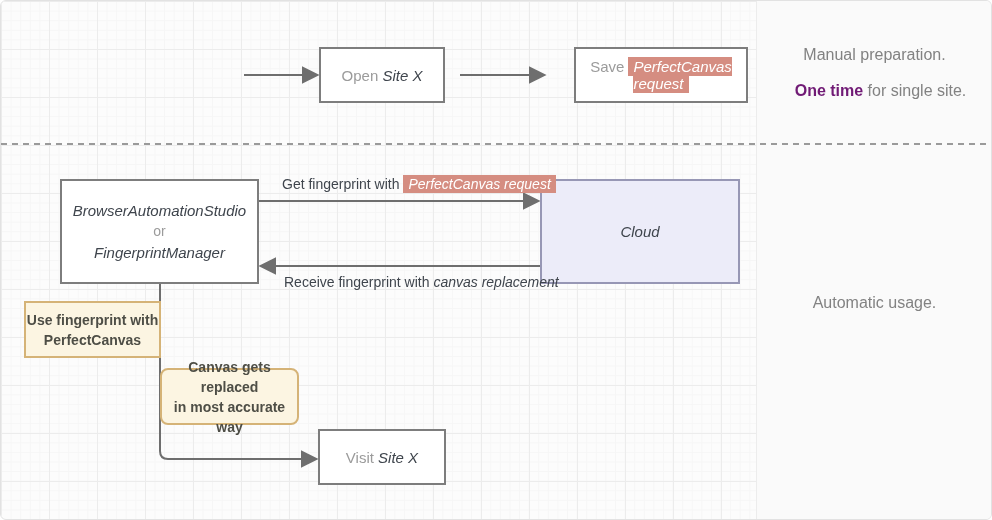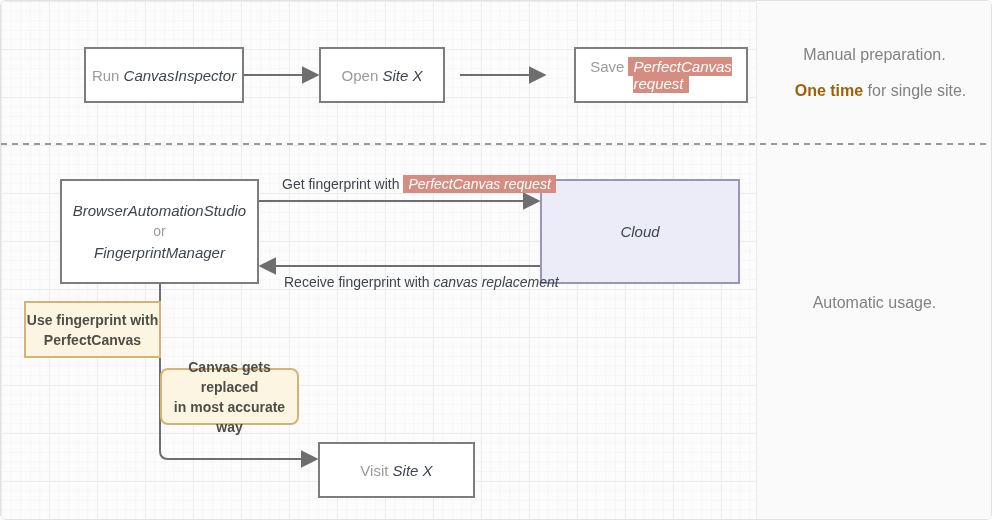--- a/index.html
+++ b/index.html
@@ -45,21 +45,21 @@
     border:2px solid #7d7d7d;
     display:flex; align-items:center; justify-content:center;
     font-size:15px; color:#3f454d; z-index:2;
     text-align:center;
   }
   #node-run   { left:83px;  top:46px;  width:160px; height:56px; }
   #node-open  { left:318px; top:46px;  width:126px; height:56px; }
   #node-save  { left:545px; top:46px;  width:174px; height:56px;margin-left:28px; }
   #node-bas   { left:59px;  top:178px; width:199px; height:105px; flex-direction:column; line-height:21px; }
   #node-cloud { left:539px; top:178px; width:200px; height:105px; background:#ececf9; border-color:#9797b5; }
-  #node-visit { left:317px; top:441px; width:157px; height:56px; }
+  #node-visit { left:317px; top:428px; width:128px; height:56px; }
 
   .note {
     position:absolute; background:#fcf5e2;
     border:2px solid #d5b377;
     display:flex; flex-direction:column; align-items:center; justify-content:center;
     font-size:14px; color:#4e4e46; line-height:20px; z-index:2; text-align:center;font-weight:bold;
   }
   #note-use      { left:23px;  top:300px; width:137px; height:57px; }
   #note-replaced { left:159px; top:367px; width:139px; height:57px;border-radius:8px; }
 
@@ -79,21 +79,21 @@
   #label-receive { left:283px; top:273px; }
 
   .panel-block {
     position:absolute; left:755px; width:237px;
     text-align:center; font-size:16px; color:#828282; line-height:22px;
     z-index:2;
   }
   #panel-manual    { top:43px; }
   #panel-automatic { top:291px; }
   .panel-block .para { margin-top:14px; }
-  .panel-block b { font-weight:bold; color:#a16207;margin-left:12px; }
+  .panel-block b { font-weight:bold; color:#701a75;margin-left:12px; }
 </style>
 </head>
 <body>
 
 <div id="canvas">
 
   <div class="grid"></div>
   <div class="side-panel"></div>
   <div class="divider"></div>
 
@@ -103,23 +103,20 @@
         <path d="M0,0 L10,5 L0,10 z" fill="#6e6e6e"></path>
       </marker>
     </defs>
     <path d="M243,74 L315,74" stroke="#6e6e6e" stroke-width="2" fill="none" marker-end="url(#ah)"></path>
     <path d="M459,74 L542,74" stroke="#6e6e6e" stroke-width="2" fill="none" marker-end="url(#ah)"></path>
     <path d="M258,200 L536,200" stroke="#6e6e6e" stroke-width="2" fill="none" marker-end="url(#ah)"></path>
     <path d="M539,265 L261,265" stroke="#6e6e6e" stroke-width="2" fill="none" marker-end="url(#ah)"></path>
     <path d="M159,283 L159,450 Q159,458 167,458 L314,458" stroke="#6e6e6e" stroke-width="2" fill="none" marker-end="url(#ah)"></path>
   </svg>
 
-  <div class="node" id="node-run">
-    <span><span class="prefix">Run </span><span class="ital">CanvasInspector</span></span>
-  </div>
 
   <div class="node" id="node-open">
     <span><span class="prefix">Open </span><span class="ital">Site X</span></span>
   </div>
 
   <div class="node" id="node-save">
     <span><span class="prefix">Save </span><span class="hl">PerfectCanvas request</span></span>
   </div>
 
   <div class="node" id="node-bas">

